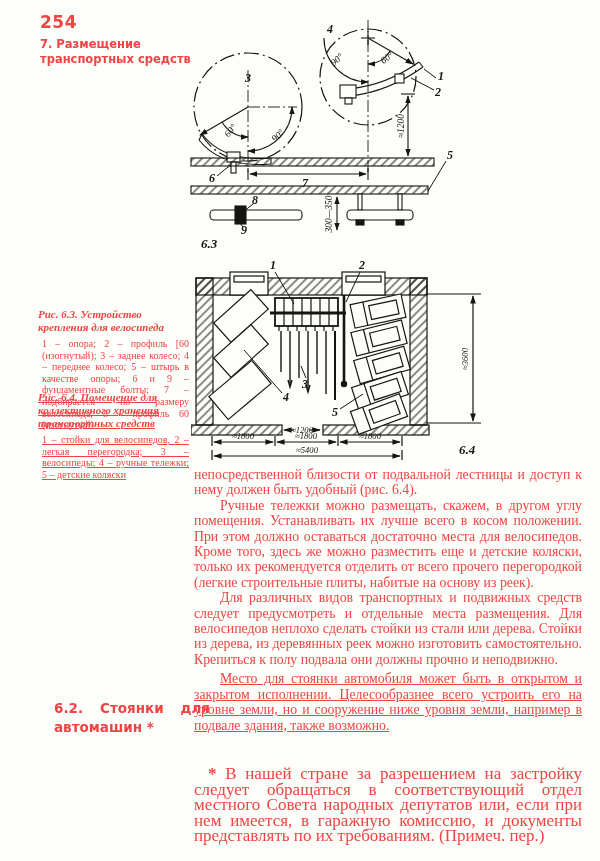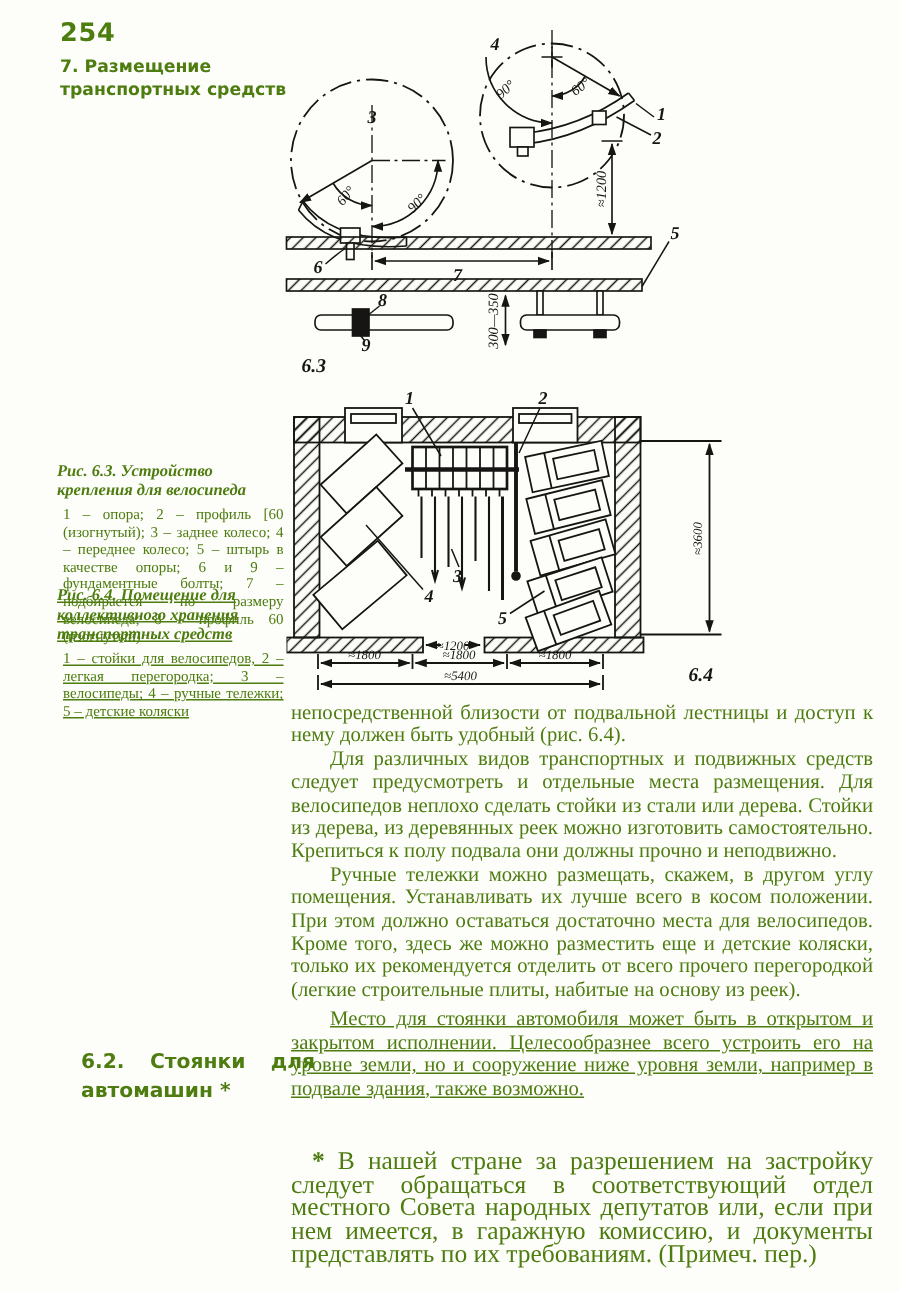--- a/index.html
+++ b/index.html
@@ -1,17 +1,17 @@
 <!DOCTYPE html>
 <html><head>
 <meta charset="utf-8">
 <style>
   html,body{margin:0;padding:0;background:#e8e6e1;}
   .page{position:relative;width:600px;height:861px;background:#fdfdfa;overflow:hidden;
-        font-family:"Liberation Serif",serif;color:#4d7c0f;}
+        font-family:"Liberation Serif",serif;color:#ef4444;}
   .abs{position:absolute;}
   .pagenum{left:40px;top:12px;font:bold 17px/20px "DejaVu Sans",sans-serif;letter-spacing:.5px;}
   .chapter{left:40px;top:37px;width:162px;font:bold 11.5px/15px "DejaVu Sans",sans-serif;}
   .figcap{left:38px;width:155px;}
   .figcap h4{margin:0 0 4px 0;font:bold italic 11px/13px "Liberation Serif",serif;}
   .figcap p{margin:4px;font:10px/11.6px "Liberation Serif",serif;text-align:justify;}
   .cap63{top:308px;}
   .cap64{top:391px;text-decoration:underline;}
   .bodycol{left:194px;top:467px;width:388px;font-size:13.8px;line-height:15.4px;text-align:justify;}
   .bodycol p{margin:0;text-indent:26px;}
@@ -290,22 +290,22 @@
     <h4>Рис. 6.3. Устройство крепления для велосипеда</h4>
     <p>1 – опора; 2 – профиль [60 (изогнутый); 3 – заднее колесо; 4 – переднее колесо; 5 – штырь в качестве опоры; 6 и 9 – фундаментные болты; 7 – подбирается по размеру велосипеда; 8 – профиль 60 (изогнутый)</p>
   </div>
   <div class="abs figcap cap64">
     <h4>Рис. 6.4. Помещение для коллективного хранения транспортных средств</h4>
     <p>1 – стойки для велосипедов, 2 – легкая перегородка; 3 – велосипеды; 4 – ручные тележки; 5 – детские коляски</p>
   </div>
 
   <div class="abs bodycol">
     <p class="noindent">непосредственной близости от подвальной лестницы и доступ к нему должен быть удобный (рис. 6.4).</p>
+    <p>Ручные тележки можно размещать, скажем, в другом углу помещения. Устанавливать их лучше всего в косом положении. При этом должно оставаться достаточно места для велосипедов. Кроме того, здесь же можно разместить еще и детские коляски, только их рекомендуется отделить от всего прочего перегородкой (легкие строительные плиты, набитые на основу из реек).</p>
     <p>Для различных видов транспортных и подвижных средств следует предусмотреть и отдельные места размещения. Для велосипедов неплохо сделать стойки из стали или дерева. Стойки из дерева, из деревянных реек можно изготовить самостоятельно. Крепиться к полу подвала они должны прочно и неподвижно.</p>
-    <p>Ручные тележки можно размещать, скажем, в другом углу помещения. Устанавливать их лучше всего в косом положении. При этом должно оставаться достаточно места для велосипедов. Кроме того, здесь же можно разместить еще и детские коляски, только их рекомендуется отделить от всего прочего перегородкой (легкие строительные плиты, набитые на основу из реек).</p>
     <p class="newsect">Место для стоянки автомобиля может быть в открытом и закрытом исполнении. Целесообразнее всего устроить его на уровне земли, но и сооружение ниже уровня земли, например в подвале здания, также возможно.</p>
   </div>
 
   <div class="abs sechead">6.2. Стоянки для автомашин *</div>
 
   <div class="abs footnote">
     <p><b>*</b>
       <span>В нашей стране за разрешением на застройку следует обращаться в соответствующий отдел местного Совета народных депутатов или, если при нем имеется, в гаражную комиссию, и документы представлять по их требованиям. (Примеч. пер.)</span></p>
   </div>
 

